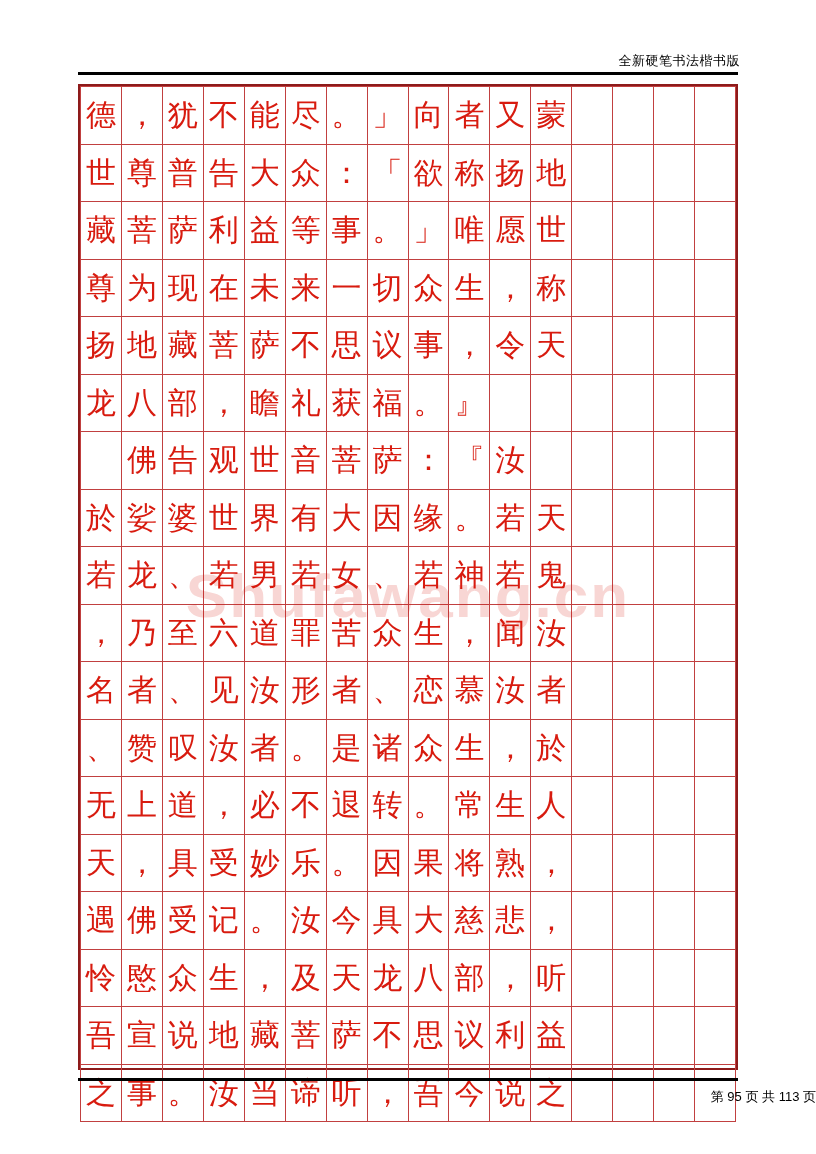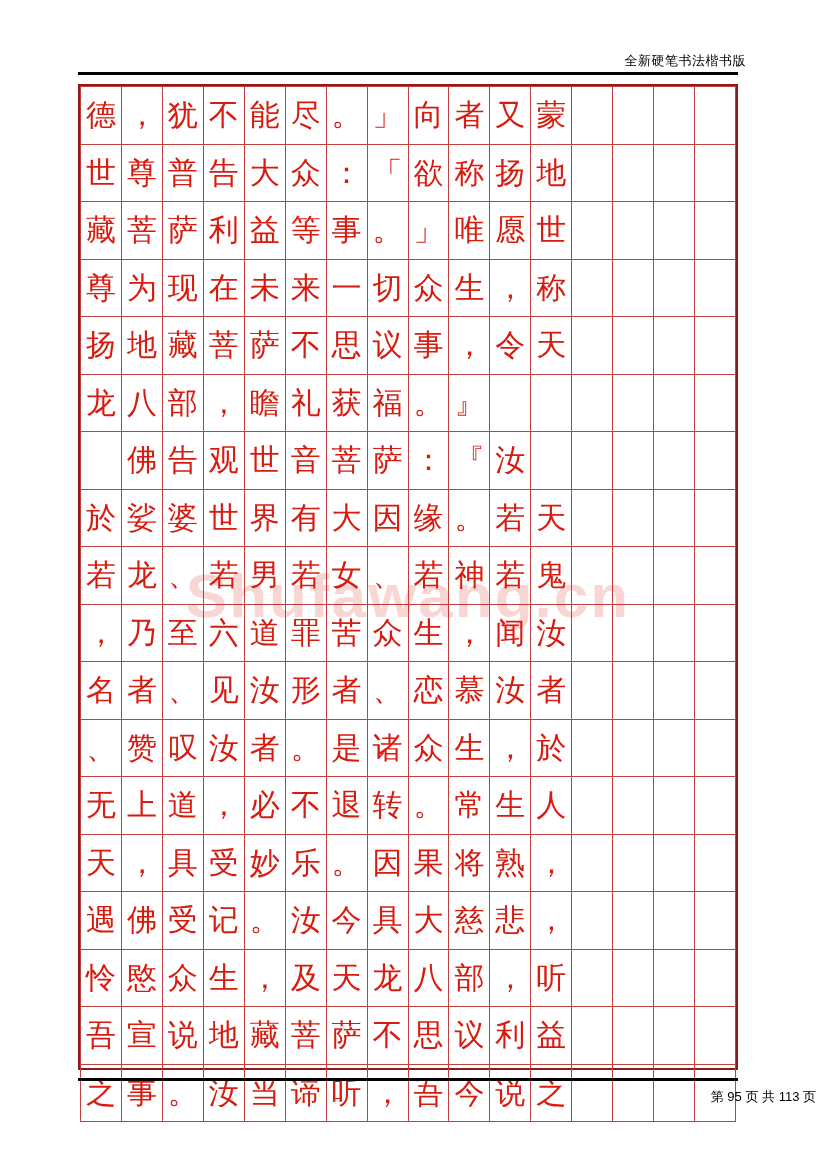--- a/index.html
+++ b/index.html
@@ -16,21 +16,21 @@
   }
   .page {
     position: relative;
     width: 816px;
     height: 1154px;
     box-sizing: border-box;
   }
   .header {
     position: absolute;
     top: 52px;
-    right: 70px;
+    right: 76px;
     font-size: 13px;
     color: #000000;
     letter-spacing: 0.5px;
     font-family: "Liberation Sans", sans-serif;
     white-space: nowrap;
   }
   .rule-top {
     position: absolute;
     left: 78px;
     right: 78px;

